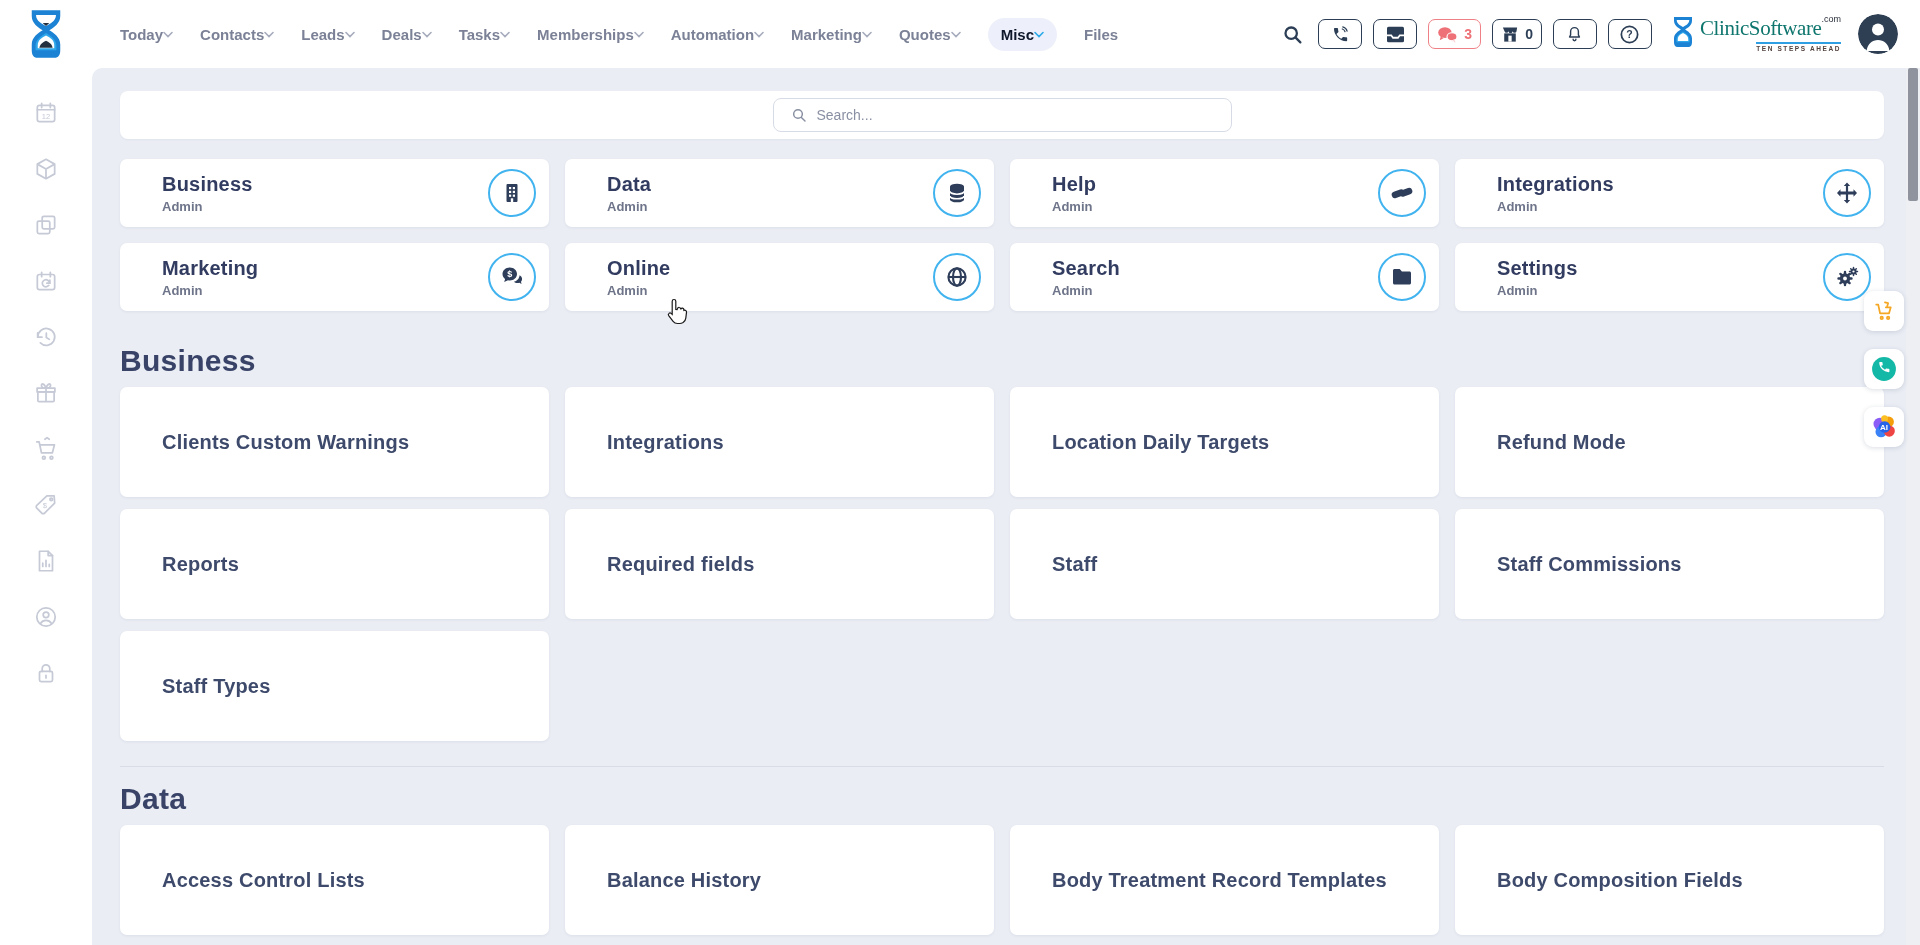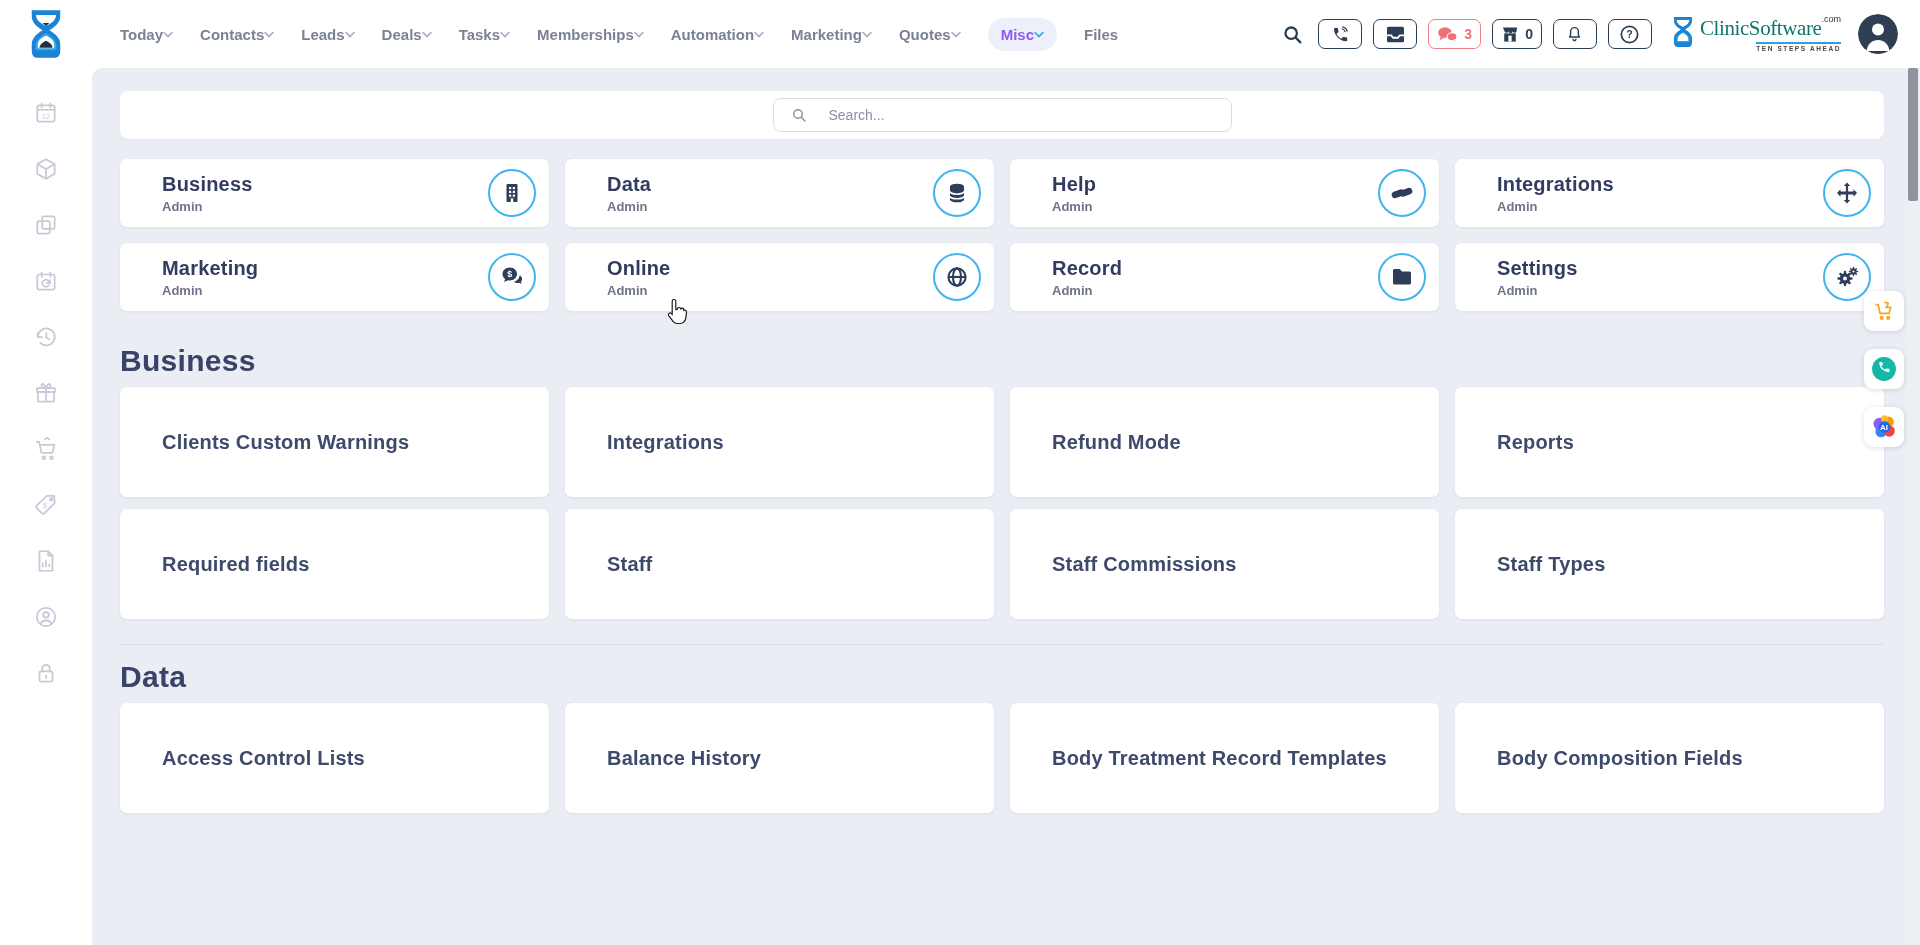--- a/index.html
+++ b/index.html
@@ -5,21 +5,21 @@
   * { box-sizing: border-box; margin: 0; padding: 0; }
   html,body { width:1920px; height:945px; overflow:hidden; }
   body { font-family:"Liberation Sans", sans-serif; background:#ffffff; position:relative; }
 
   
   .header { position:absolute; top:0; left:0; width:1920px; height:68px; background:#fff; display:flex; align-items:center; z-index:10; }
   .logo-wrap { width:92px; display:flex; justify-content:center; align-items:center; }
   .nav { display:flex; align-items:center; gap:27px; margin-left:28px; }
   .nav-item { display:flex; align-items:center; font-size:15px; font-weight:600; color:#7b8196; cursor:pointer; white-space:nowrap; }
   .nav-item .chev { width:10px; height:7px; color:#a7acbd; }
-  .nav-item.active { background:#edf0fa; border-radius:17px; padding:8px 13px; color:#8b5cf6; }
+  .nav-item.active { background:#edf0fa; border-radius:17px; padding:8px 13px; color:#0f172a; }
   .nav-item.active .chev { color:#2baae9; }
 
   .header-right { margin-left:auto; display:flex; align-items:center; gap:11px; padding-right:22px; }
   .hsearch { display:flex; align-items:center; margin-right:4px; cursor:pointer; }
   .icon-btn { height:30px; min-width:44px; border:1.6px solid #2c3e55; border-radius:7px; background:#fff; display:flex; align-items:center; justify-content:center; gap:6px; padding:0 8px; cursor:pointer; }
   .icon-btn.alert { border-color:#ef8186; }
   .badge-red { color:#ee7177; font-weight:700; font-size:14px; }
   .badge-dark { color:#2c3e55; font-weight:700; font-size:14px; }
 
   .brand { display:flex; align-items:flex-start; gap:5px; margin-left:8px; }
@@ -30,21 +30,21 @@
   .brand-tagline { font-size:6.5px; letter-spacing:1.6px; color:#53433f; border-top:2px solid #2d9fe2; margin-top:1px; padding-top:1px; font-weight:700; }
   .avatar { width:40px; height:40px; border-radius:50%; overflow:hidden; cursor:pointer; margin-left:6px; }
 
   
   .sidebar { position:absolute; top:68px; left:0; width:92px; height:877px; background:#fff; display:flex; flex-direction:column; align-items:center; padding-top:32px; gap:30px; z-index:5; }
   .side-icon { width:26px; height:26px; color:#c6cad6; cursor:pointer; }
 
   
   .main { position:absolute; top:68px; left:92px; width:1828px; height:877px; background:#eaedf4; border-top-left-radius:10px; padding:23px 36px 0 28px; overflow:hidden; }
   .search-strip { height:48px; background:#fff; border-radius:8px; display:flex; align-items:center; justify-content:center; box-shadow:0 1px 2px rgba(40,50,80,.05); }
-  .search-box { display:flex; align-items:center; gap:22px; width:459px; height:34px; border:1px solid #d7dbe6; border-radius:8px; padding:0 17px; background:#fff; }
+  .search-box { display:flex; align-items:center; gap:10px; width:459px; height:34px; border:1px solid #d7dbe6; border-radius:8px; padding:0 17px; background:#fff; }
   .search-box input { border:none; outline:none; flex:1; font-size:14px; color:#555c72; font-family:"Liberation Sans",sans-serif; background:transparent; }
   .search-box input::placeholder { color:#8a90a3; }
 
   .cat-grid { margin-top:20px; display:grid; grid-template-columns:repeat(4,1fr); gap:16px; }
   .cat-card { height:68px; background:#fff; border-radius:7px; display:flex; align-items:center; padding:0 13px 0 42px; box-shadow:0 1px 3px rgba(40,50,80,.07); cursor:pointer; }
   .cat-text { flex:1; }
   .cat-title { font-size:20px; font-weight:600; color:#323c60; letter-spacing:.2px; }
   .cat-sub { font-size:13px; color:#6e7489; margin-top:3px; font-weight:600; }
   .cat-icon { width:48px; height:48px; border:2px solid #41b3ef; border-radius:50%; display:flex; align-items:center; justify-content:center; background:#fff; flex:0 0 auto; }
 
@@ -382,21 +382,21 @@
       <div class="cat-icon">
         <svg width="24" height="24" viewBox="0 0 24 24" fill="none" stroke="#2e3d59" stroke-width="2.1">
             <circle cx="12" cy="12" r="8.6"></circle>
             <ellipse cx="12" cy="12" rx="4" ry="8.6"></ellipse>
             <path d="M3.4 12h17.2"></path>
           </svg>
       </div>
     </div>
     <div class="cat-card">
       <div class="cat-text">
-        <div class="cat-title">Record</div>
+        <div class="cat-title">Search</div>
         <div class="cat-sub">Admin</div>
       </div>
       <div class="cat-icon">
         <svg width="24" height="24" viewBox="0 0 24 24">
             <path fill="#2e3d59" d="M3 5.5C3 4.7 3.7 4 4.5 4h5.2l2.2 2.5h7.6c.8 0 1.5.7 1.5 1.5v10c0 .8-.7 1.5-1.5 1.5h-15C3.7 19.5 3 18.8 3 18z"></path>
           </svg>
       </div>
     </div>
     <div class="cat-card">
       <div class="cat-text">
@@ -422,20 +422,23 @@
 
   <div class="section-title">Business</div>
   <div class="item-grid">
     <div class="item-card">
         <span>Clients Custom Warnings</span>
       </div>
     <div class="item-card">
         <span>Integrations</span>
       </div>
     <div class="item-card">
+        <span>Location Daily Targets</span>
+      </div>
+    <div class="item-card">
         <span>Refund Mode</span>
       </div>
     <div class="item-card">
         <span>Reports</span>
       </div>
     <div class="item-card">
         <span>Required fields</span>
       </div>
     <div class="item-card">
         <span>Staff</span>

